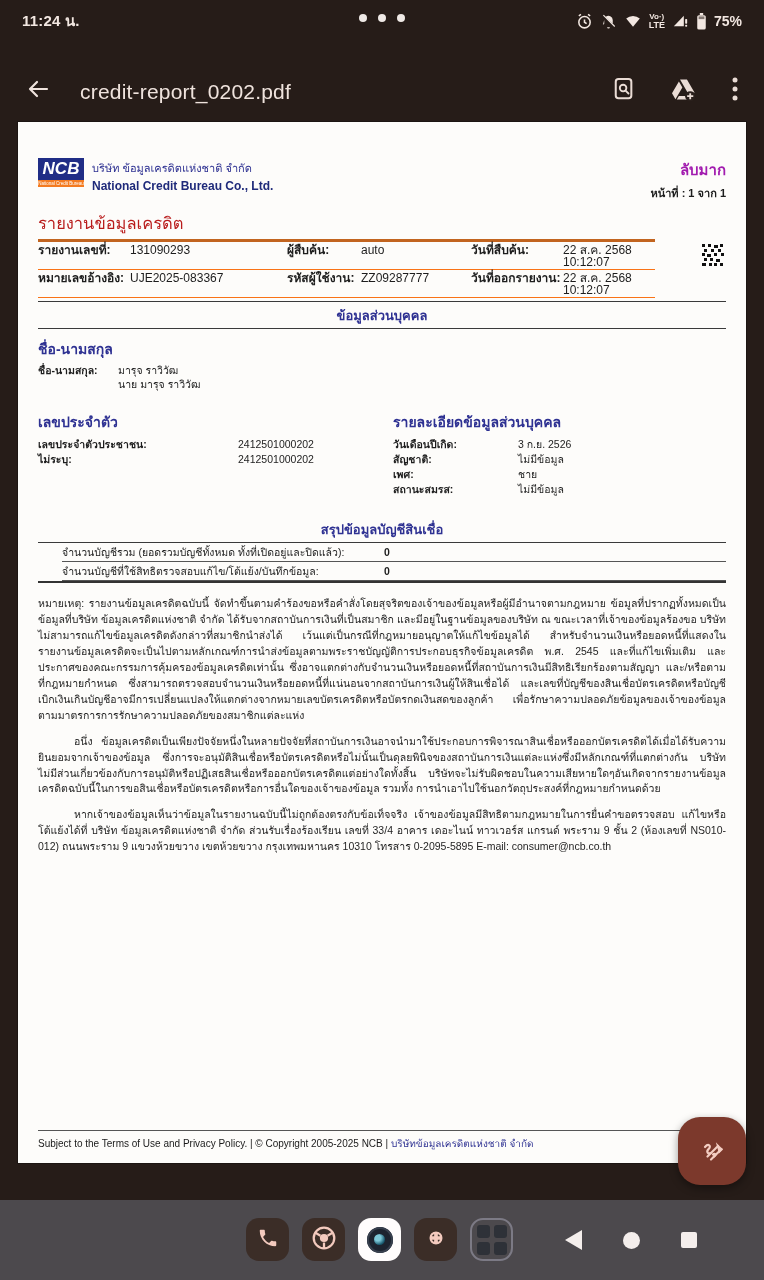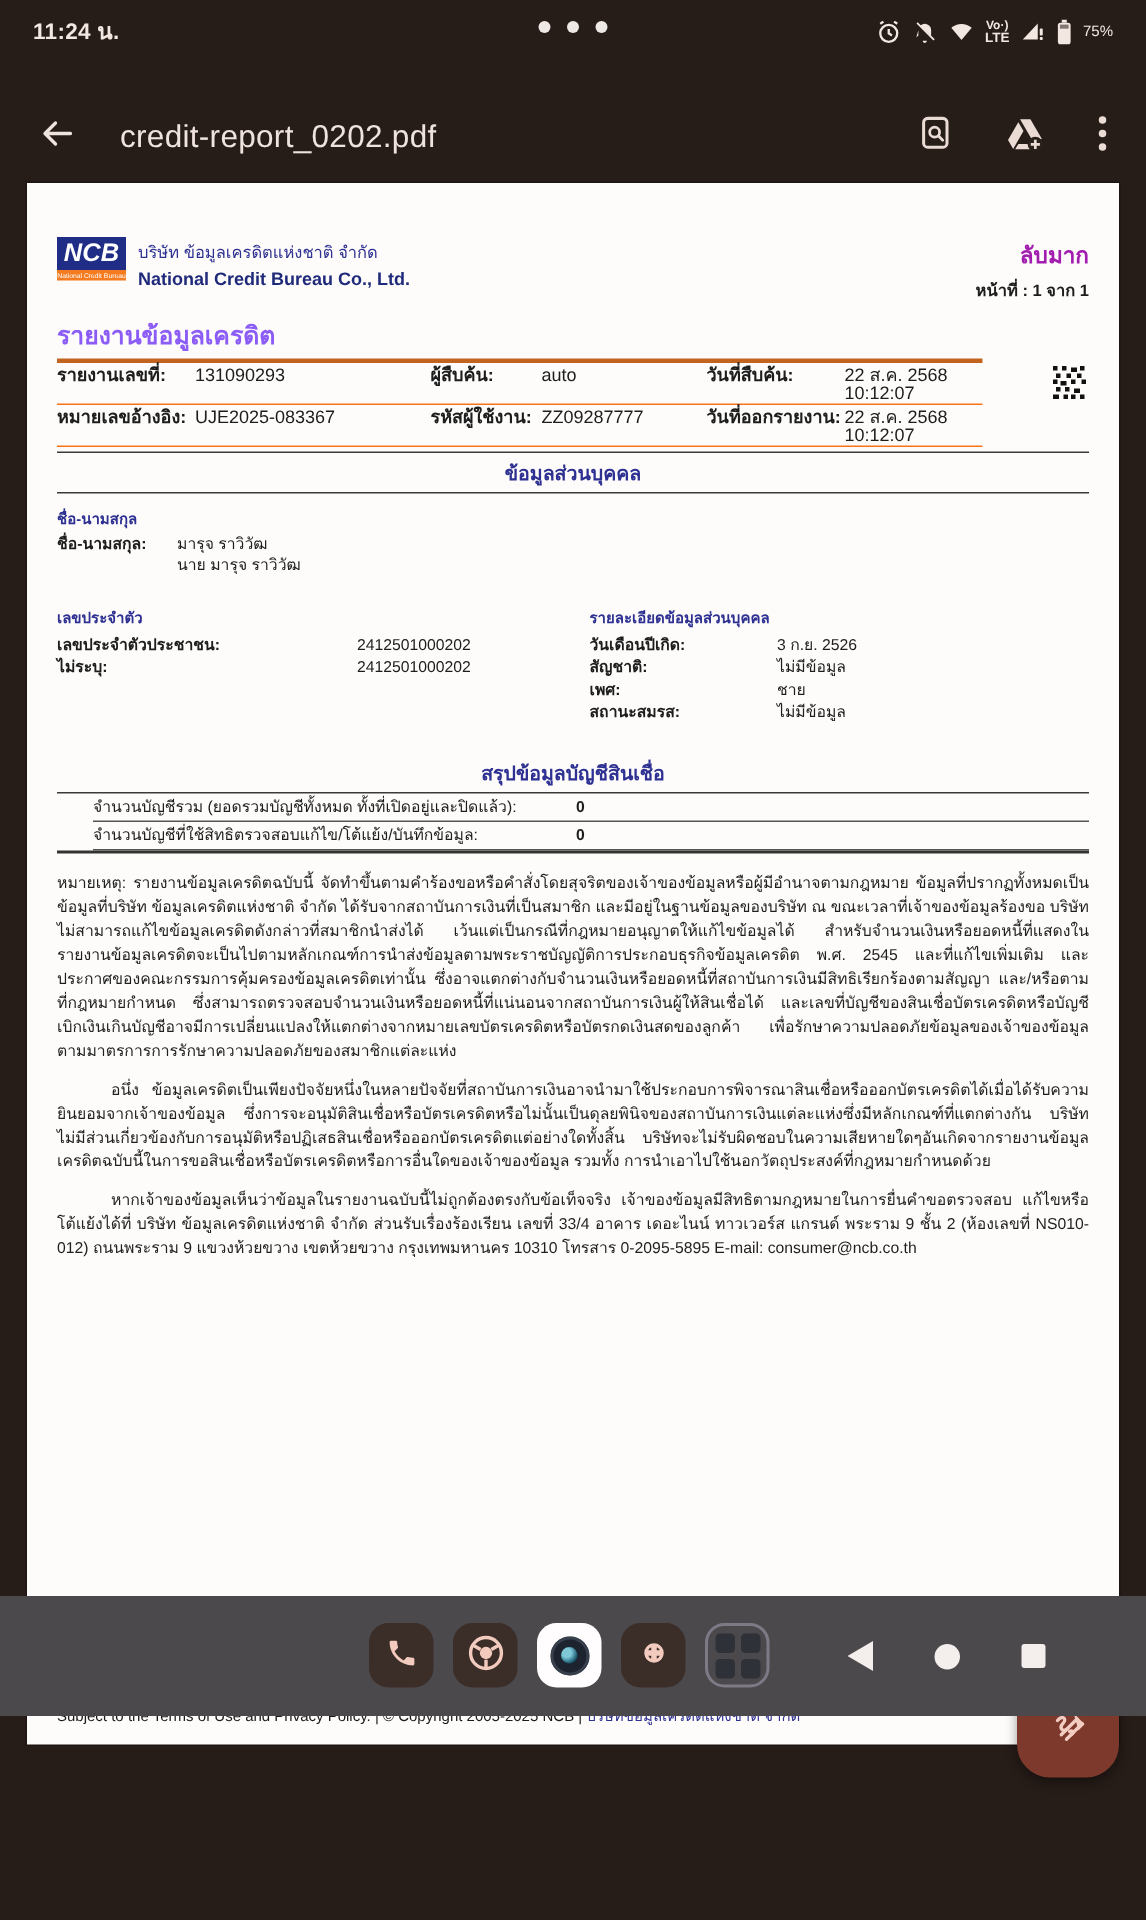--- a/index.html
+++ b/index.html
@@ -1,32 +1,32 @@
 <!DOCTYPE html>
 <html><head>
 <meta charset="utf-8">
 <style>
   * { margin:0; padding:0; box-sizing:border-box; }
   html,body { width:764px; height:1280px; overflow:hidden; background:#261c18;
               font-family:"Liberation Sans", sans-serif; }
-  .screen { position:relative; width:764px; height:1144px; background:#261c18; }
+  .screen { position:relative; width:764px; height:1280px; background:#261c18; }
 
   
   .status-bar { position:absolute; top:0; left:0; right:0; height:42px;
     display:flex; align-items:center; padding:0 22px; color:#f2e7e1; }
   .sb-time { font-size:15px; font-weight:bold; letter-spacing:.2px; }
   .cutout { position:absolute; left:50%; top:14px; transform:translateX(-50%);
     display:flex; gap:11px; }
   .cutout i { width:8px; height:8px; border-radius:50%; background:#efe9e6; }
   .sb-right { margin-left:auto; display:flex; align-items:center; gap:7px; }
   .sb-right svg { display:block; }
   .volte { display:flex; flex-direction:column; align-items:center; line-height:1;
     font-weight:bold; }
   .volte .v1 { font-size:8px; } .volte .v2 { font-size:9px; }
-  .sb-batt-text { font-size:10px; font-weight:normal; }
+  .sb-batt-text { font-size:14px; font-weight:bold; }
 
   
   .app-bar { position:absolute; top:42px; left:0; right:0; height:62px;
     display:flex; align-items:flex-end; padding:0 26px; color:#efe3dd; }
   .ab-title { font-size:21px; margin-left:30px; letter-spacing:.2px;
     white-space:nowrap; overflow:hidden; }
   .ab-actions { margin-left:auto; display:flex; align-items:center; gap:36px; }
   .icon-btn { background:none; border:none; padding:0; cursor:pointer;
     display:flex; align-items:center; justify-content:center; }
 
@@ -43,33 +43,33 @@
   .ncb-strip { background:#f47b20; color:#fff; font-size:4.5px; text-align:center;
     line-height:7px; height:7px; white-space:nowrap; overflow:hidden; }
   .co-th { color:#2e3192; font-size:11px; padding-top:1px; }
   .co-en { color:#1f2a7a; font-size:12px; font-weight:bold; margin-top:2px; }
   .head-right { margin-left:auto; text-align:right; }
   .confidential { color:#a21caf; font-size:15px; font-weight:bold; }
   .page-label { font-size:11px; font-weight:bold; margin-top:2px; }
 
   .doc-body { position:relative; margin-top:8px; }
   .main-col { width:617px; }
-  .report-title { font-size:16.5px; font-weight:bold; color:#8b5cf6;
+  .report-title { font-size:16.5px; font-weight:normal; color:#b91c1c;
     padding-bottom:3px; border-bottom:3px solid #c2641f; }
   .barcode { position:absolute; right:2px; top:34px; }
 
   .meta-row { display:grid;
     grid-template-columns:92px 157px 74px 110px 92px auto;
     font-size:12px; line-height:12px; padding:2px 0 1px 0;
     border-bottom:1px solid #f97316; }
   .meta-row .lb { font-weight:bold; }
 
   .sec-head { text-align:center; color:#2e3192; font-weight:bold; font-size:13px;
     padding:3px 0 2px 0; border-bottom:1px solid #3a3a3a; }
-  .blue-sub { color:#2e3192; font-weight:bold; font-size:10px; }
+  .blue-sub { color:#2e3192; font-weight:bold; font-size:14px; }
 
   .kv { display:grid; font-size:10.5px; line-height:13px; }
   .kv .lb { font-weight:bold; }
 
   .name-block { margin-top:9px; }
   .name-rows { display:grid; grid-template-columns:80px auto; font-size:10.5px;
     line-height:14px; margin-top:3px; }
   .name-rows .lb { font-weight:bold; }
 
   .two-col { display:flex; margin-top:20px; }

